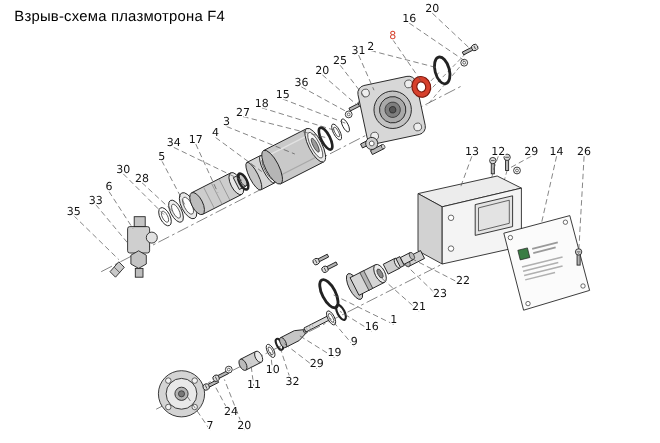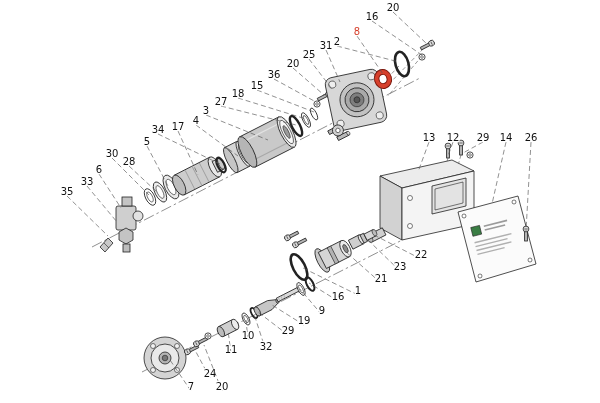--- a/index.html
+++ b/index.html
@@ -11,20 +11,21 @@
   .cl{stroke:#444;stroke-width:.6;stroke-dasharray:11 3 2.5 3;fill:none;}
   .dash{stroke:#555;stroke-width:.6;stroke-dasharray:4 2.5;fill:none;}
   .leader{stroke:#555;stroke-width:.65;stroke-dasharray:5 3;}
   .callout{font-family:"DejaVu Sans",sans-serif;font-size:10px;text-anchor:middle;fill:#111;
            paint-order:stroke;stroke:#fff;stroke-width:2.5px;stroke-linejoin:round;}
 </style>
 </head>
 <body>
 
 <div class="stage">
+  <h1 class="title">Взрыв-схема плазмотрона F4</h1>
 
   <svg class="diagram" id="diagram-svg" width="600" height="403" viewBox="0 0 600 403">
 
     <defs>
       <g id="screw">
         <rect x="-1.4" y="-2" width="2.8" height="10" fill="#b5b5b5" class="p"></rect>
         <circle cy="-4" r="2.9" fill="#dcdcdc" class="p"></circle>
         <line x1="-1.7" y1="-4" x2="1.7" y2="-4" stroke="#333" stroke-width=".7"></line>
       </g>
       <g id="washer">

